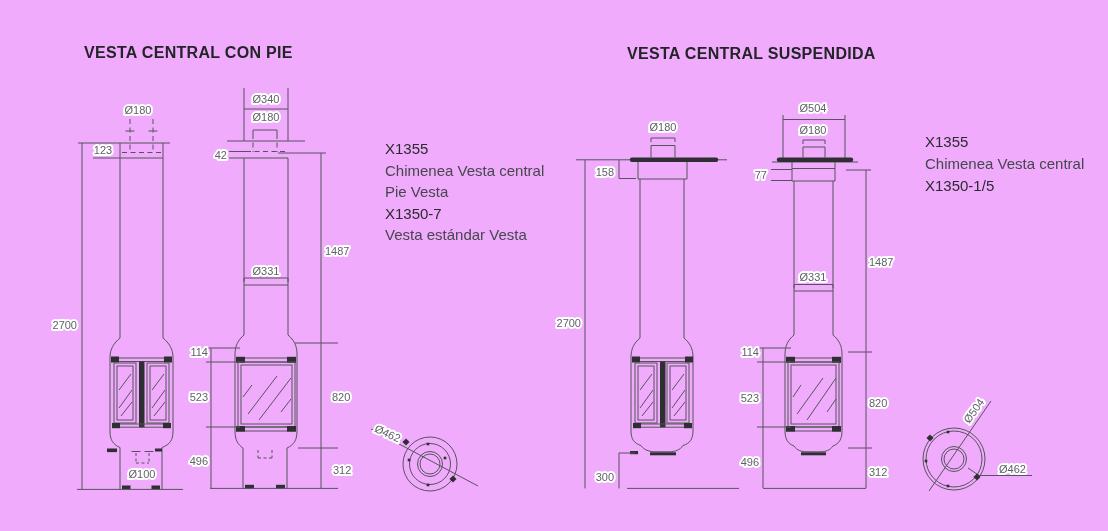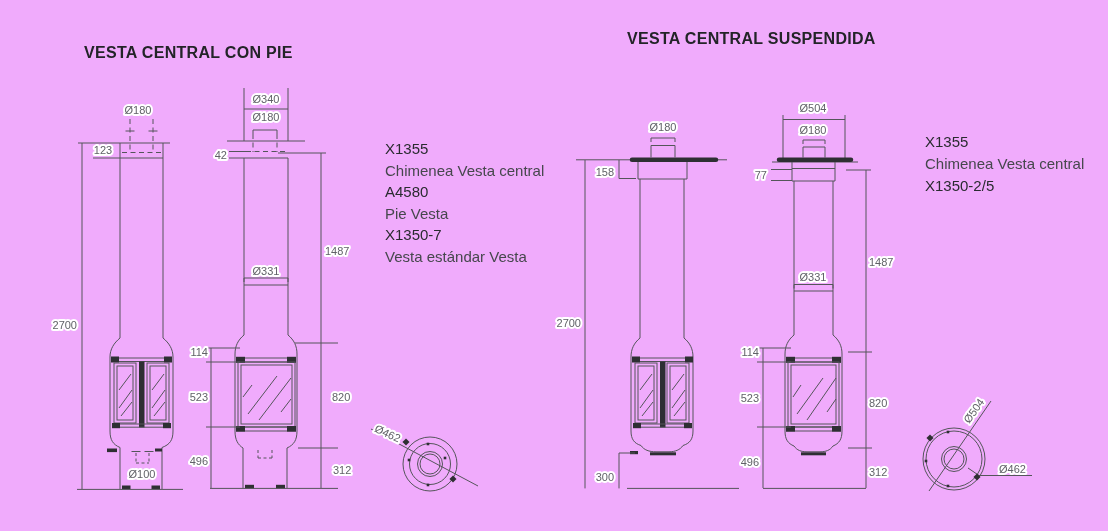--- a/index.html
+++ b/index.html
@@ -1,20 +1,20 @@
 <!DOCTYPE html>
 <html><head>
 <meta charset="utf-8">
 <style>
   html,body{margin:0;padding:0;background:#ffffff;}
   .stage{position:relative;width:1108px;height:531px;background:#f0abfc;overflow:hidden;
          font-family:"Liberation Sans",sans-serif;padding-left:26px;}
   .title{position:absolute;font-size:16px;font-weight:bold;color:#232428;letter-spacing:.3px;white-space:nowrap;}
   .title-left{left:84px;top:44px;}
-  .title-right{left:627px;top:30px;}
+  .title-right{left:627px;top:45px;}
   .info{position:absolute;font-size:15px;line-height:21.5px;color:#46474d;}
   .info-left{left:385px;top:138px;width:210px;}
   .info-right{left:925px;top:131px;width:172px;line-height:22px;}
   .info .code{font-weight:normal;color:#2a2b30;}
   svg{position:absolute;left:0;top:0;}
   .ln{stroke:#54555a;stroke-width:1;fill:none;}
   .thick{stroke:#2e2f33;stroke-width:4.5;fill:none;stroke-linecap:round;}
   .thick2{stroke:#2e2f33;stroke-width:3;fill:none;}
   .dk{fill:#2e2f33;stroke:none;}
   .dash{stroke-dasharray:5 3.5;}
@@ -27,30 +27,29 @@
 <body>
 
 <div class="stage">
 
   <div class="title title-left">VESTA CENTRAL CON PIE</div>
   <div class="title title-right">VESTA CENTRAL SUSPENDIDA</div>
 
   <div class="info info-left">
     <div class="code">X1355</div>
     <div class="desc">Chimenea Vesta central</div>
-    <div class="code">A4580</div>
     <div class="desc">Pie Vesta</div>
     <div class="code">X1350-7</div>
     <div class="desc">Vesta estándar Vesta</div>
   </div>
 
   <div class="info info-right">
     <div class="code">X1355</div>
     <div class="desc">Chimenea Vesta central</div>
-    <div class="code">X1350-2/5</div>
+    <div class="code">X1350-1/5</div>
   </div>
 
   <svg width="1108" height="531" viewBox="0 0 1108 531">
 
     <g>
       <path class="ln" d="M78,143 H170"></path>
       <path class="ln" d="M82,143 V489"></path>
       <path class="ln" d="M93,158 H163"></path>
       <path class="ln" d="M120,143 V338 M163,143 V338"></path>
       <path class="ln dash" d="M130,119 V152 M153,119 V152"></path>

